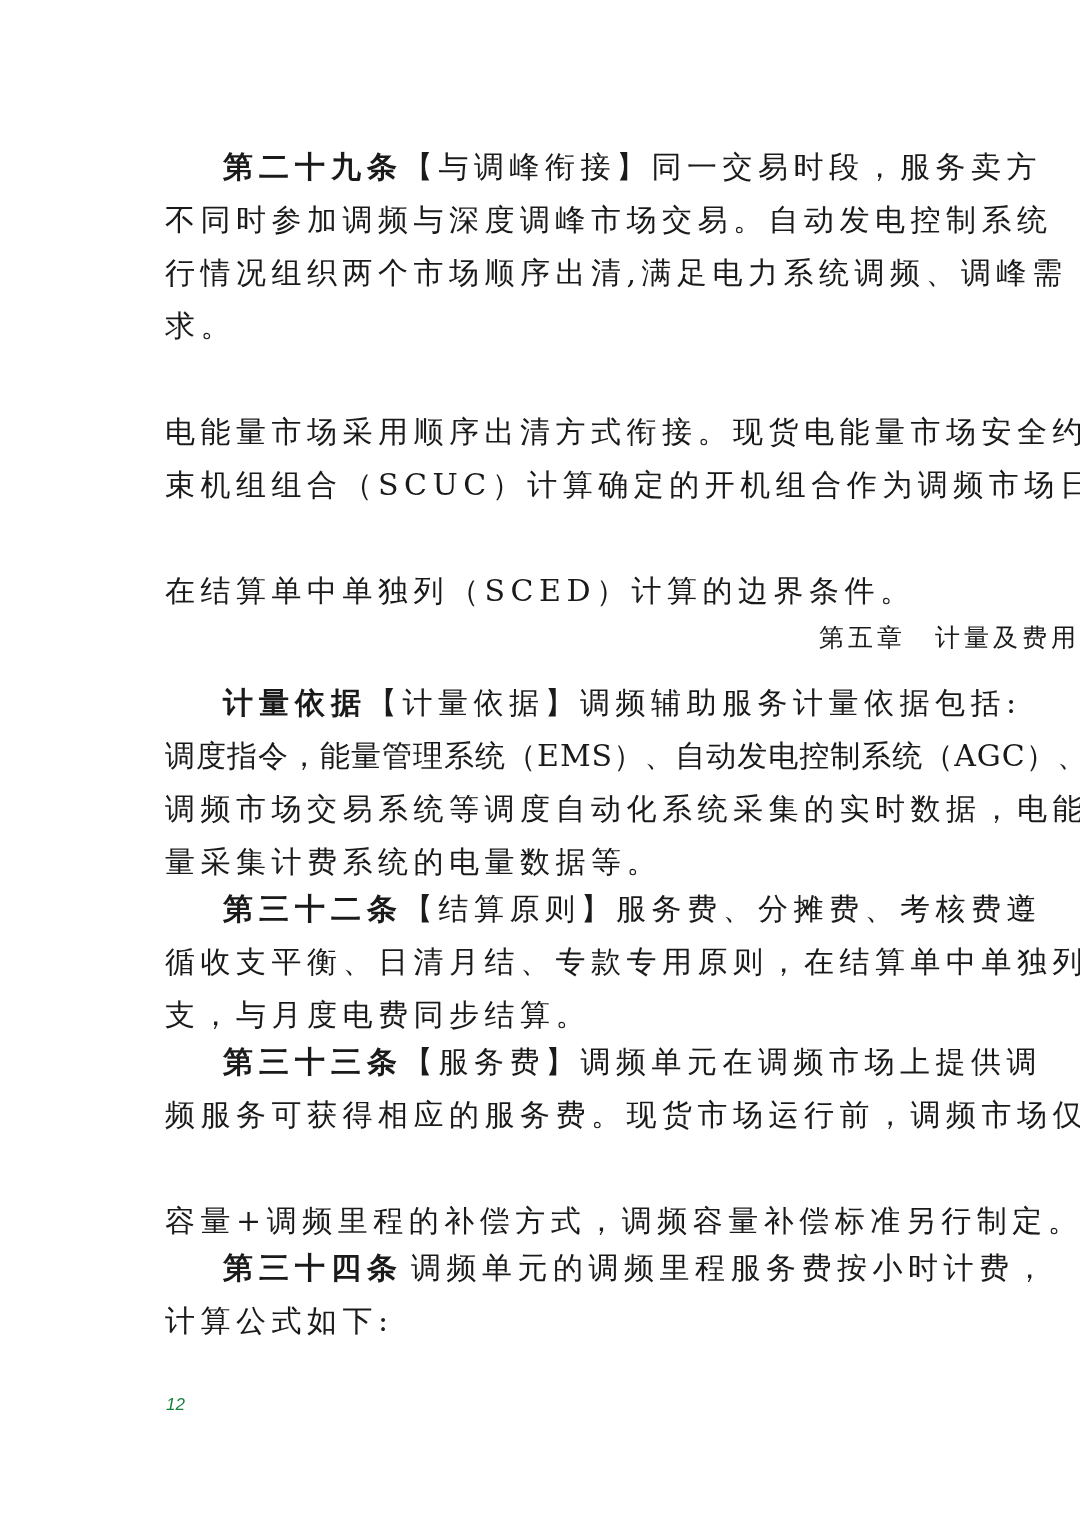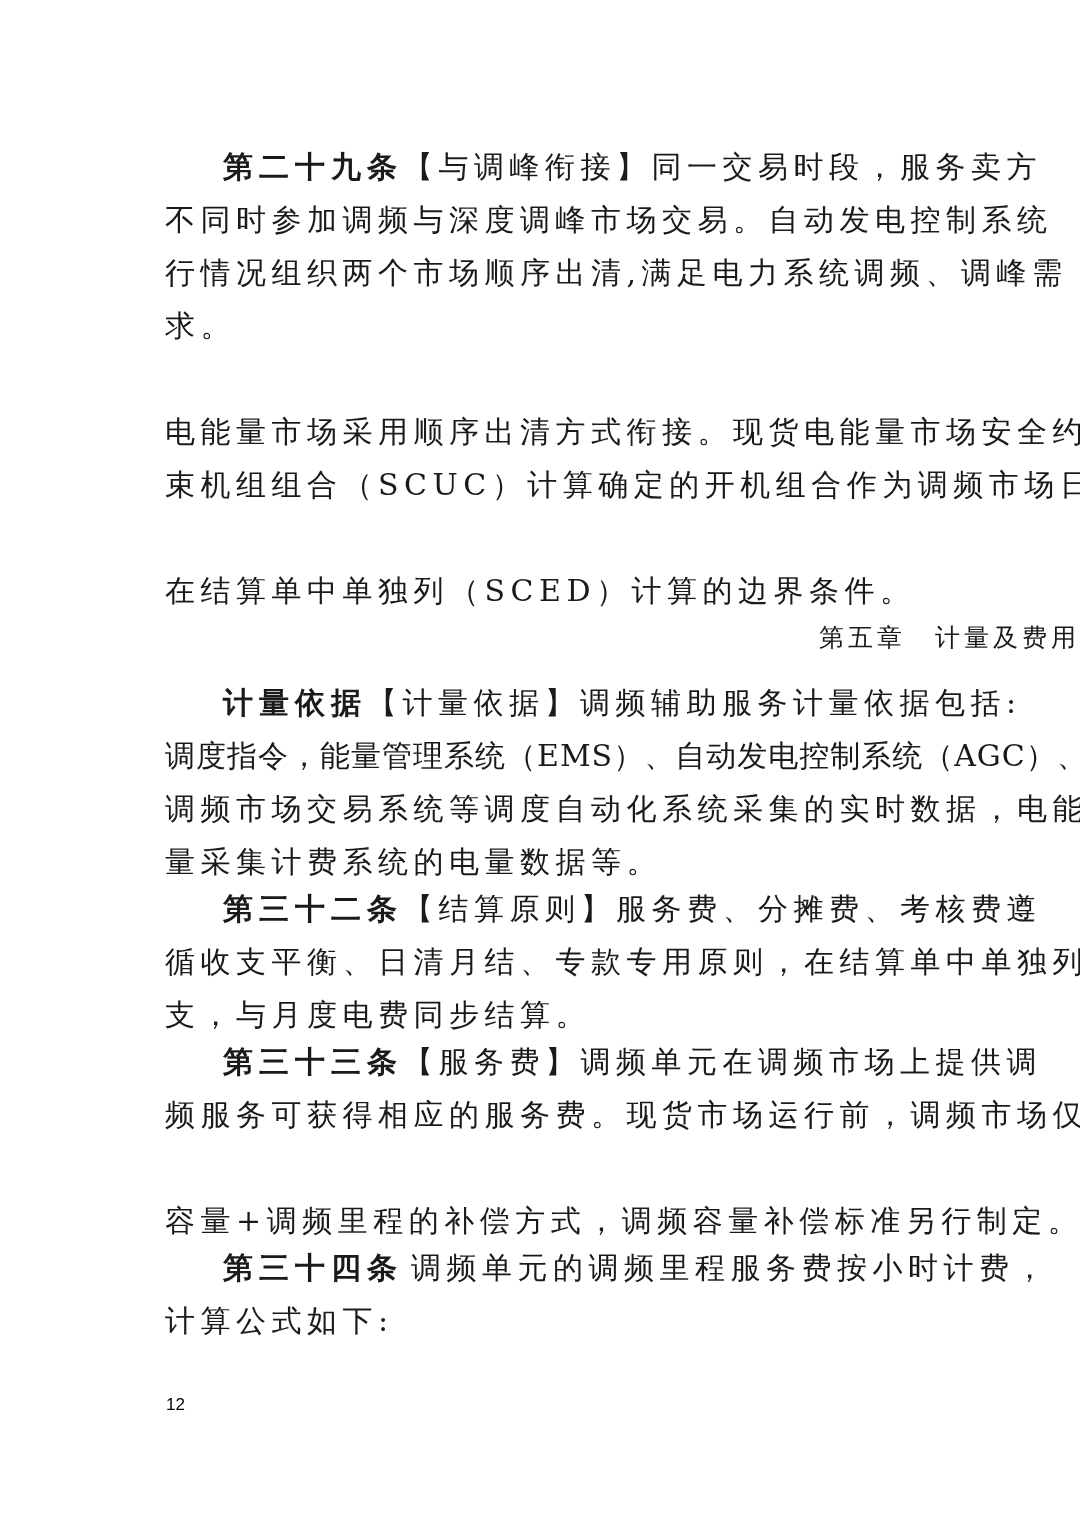--- a/index.html
+++ b/index.html
@@ -17,21 +17,21 @@
     }
     .line .indent { display: inline-block; width: 58px; letter-spacing: 0; }
     .line.short { text-align-last: left; text-align: left; }
     .b { font-weight: bold; font-family: "DejaVu Sans", "Liberation Sans", sans-serif; letter-spacing: 6px; }
     .heading {
       position: absolute; left: 0; width: 1080px; top: 611px;
       text-align: right; font-size: 25px; line-height: 40px; letter-spacing: 4px;
     }
     .page-number {
       position: absolute; left: 166px; top: 1388px;
-      font-family: "Liberation Sans", sans-serif; font-size: 17px; color: #000000;
+      font-family: "Liberation Sans", sans-serif; font-size: 17px; color: #15803d; font-style: italic;
     }
   </style>
 </head>
 <body>
 
 <div class="page">
 
   <div class="line" style="top:140px"><span class="indent"></span><span class="b">第二十九条</span><span>【与调峰衔接】同一交易时段，服务卖方</span></div>
   <div class="line" style="top:193px">不同时参加调频与深度调峰市场交易。自动发电控制系统</div>
   <div class="line" style="top:246px">行情况组织两个市场顺序出清,满足电力系统调频、调峰需</div>

